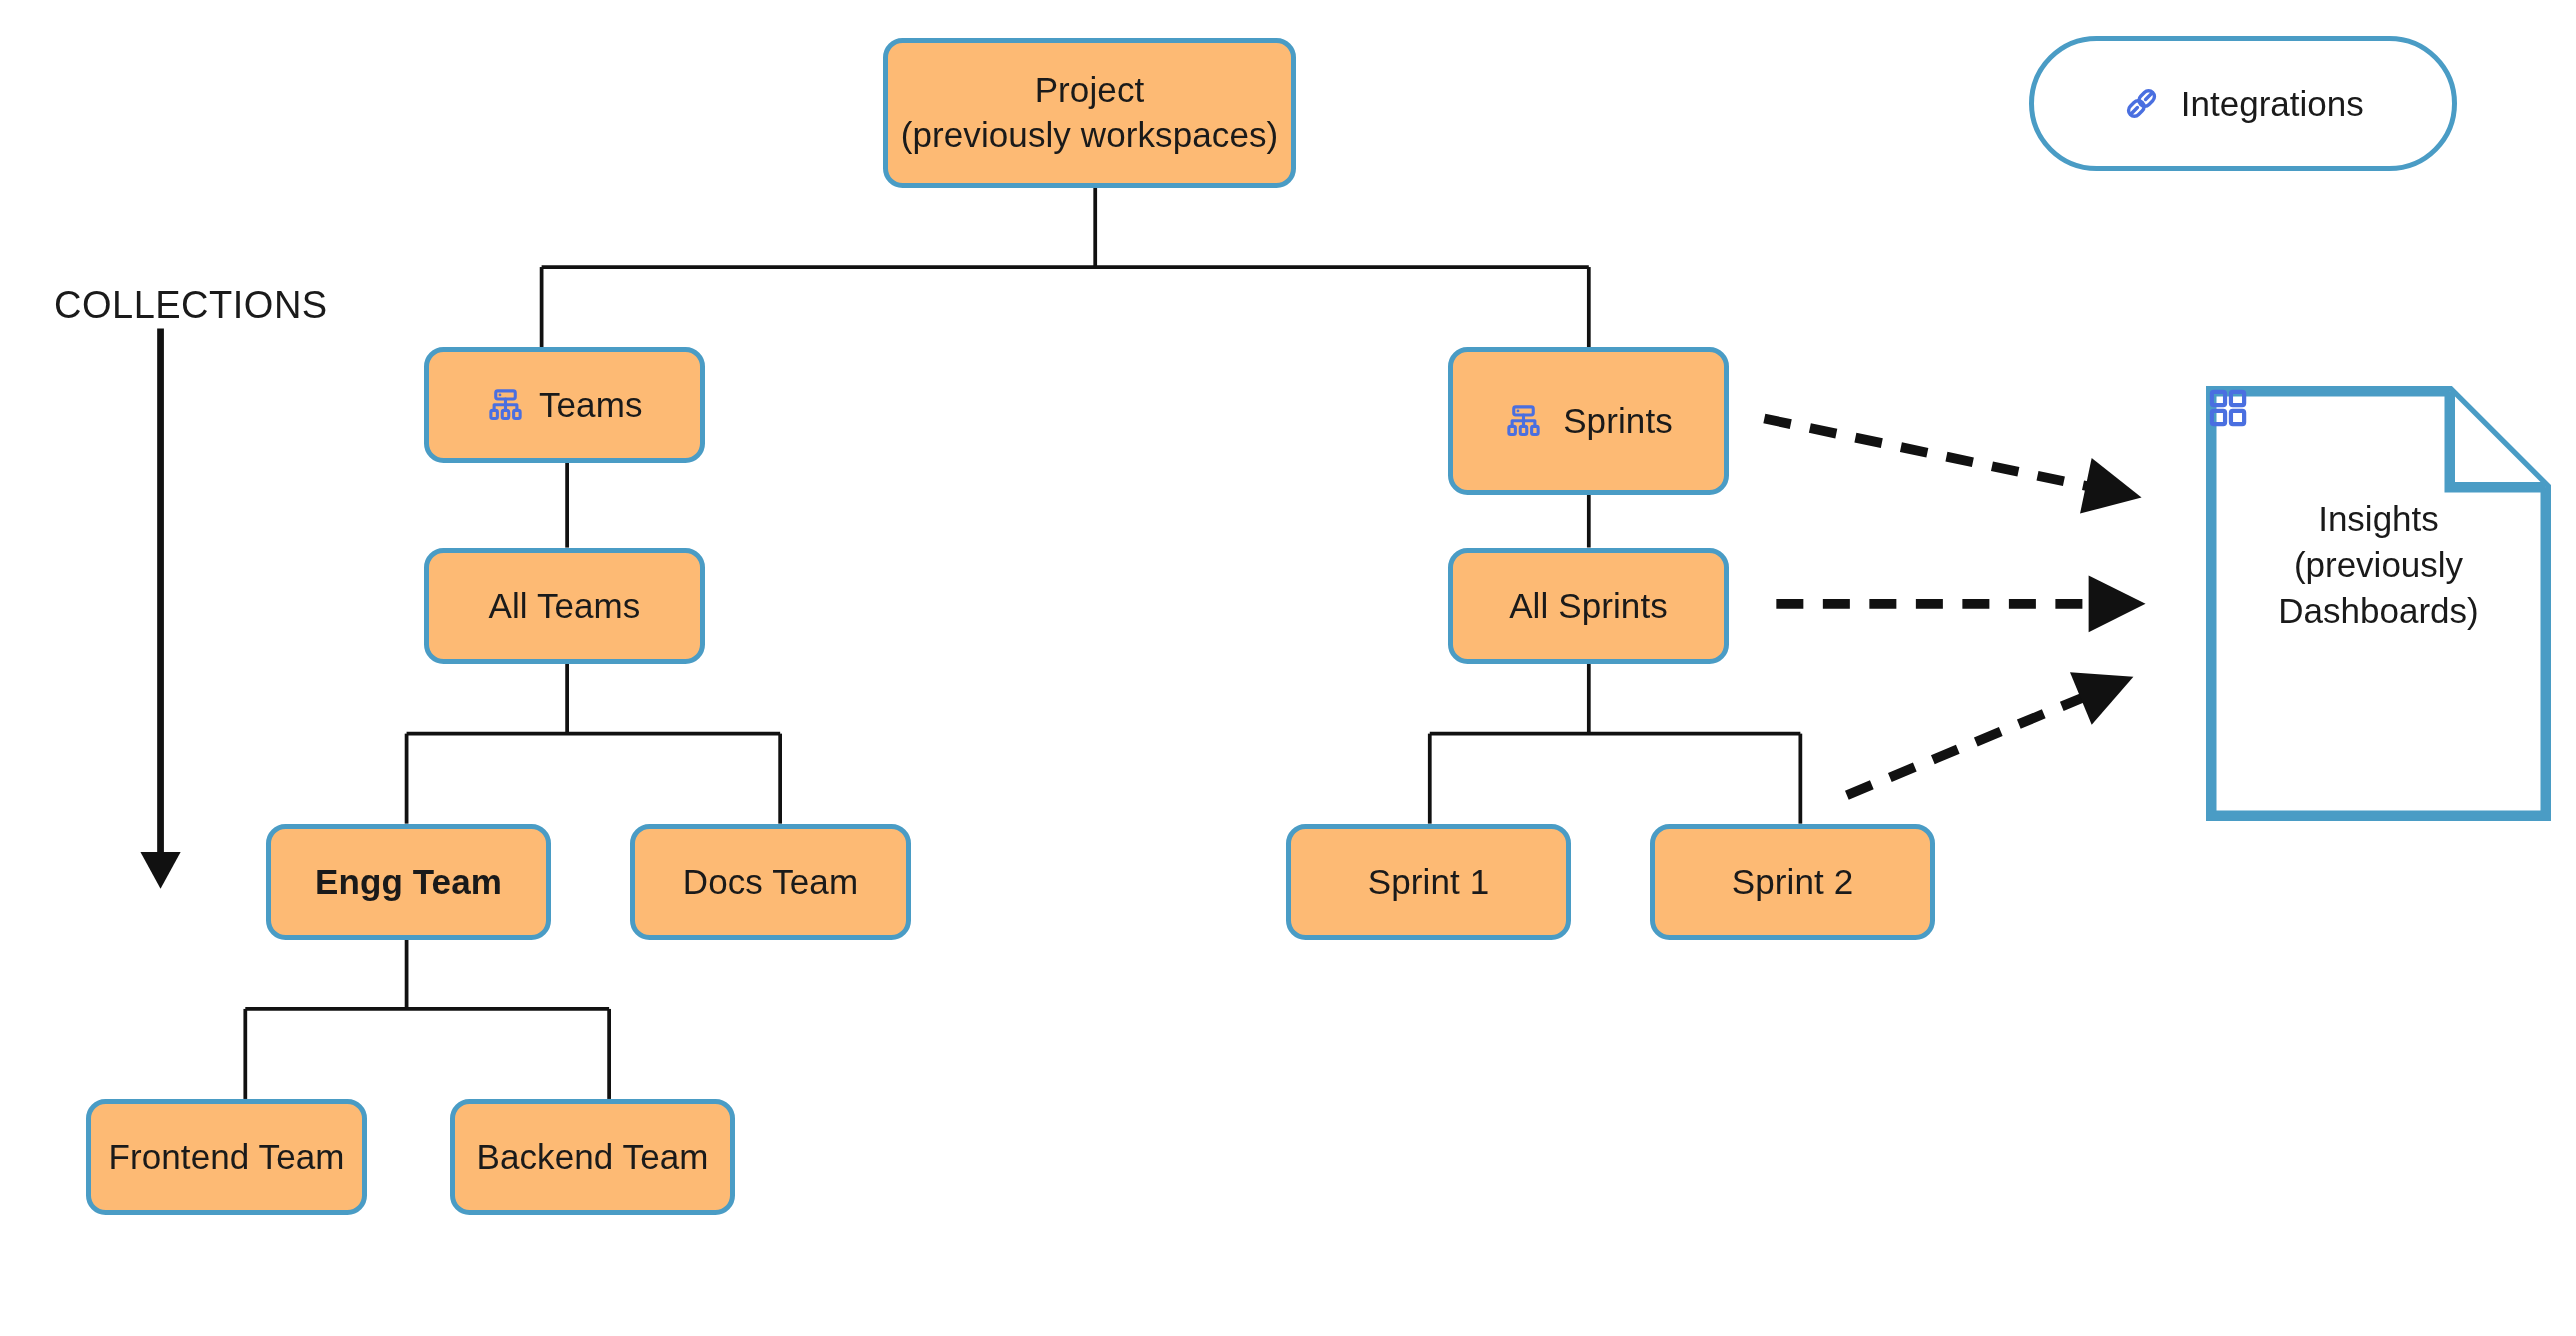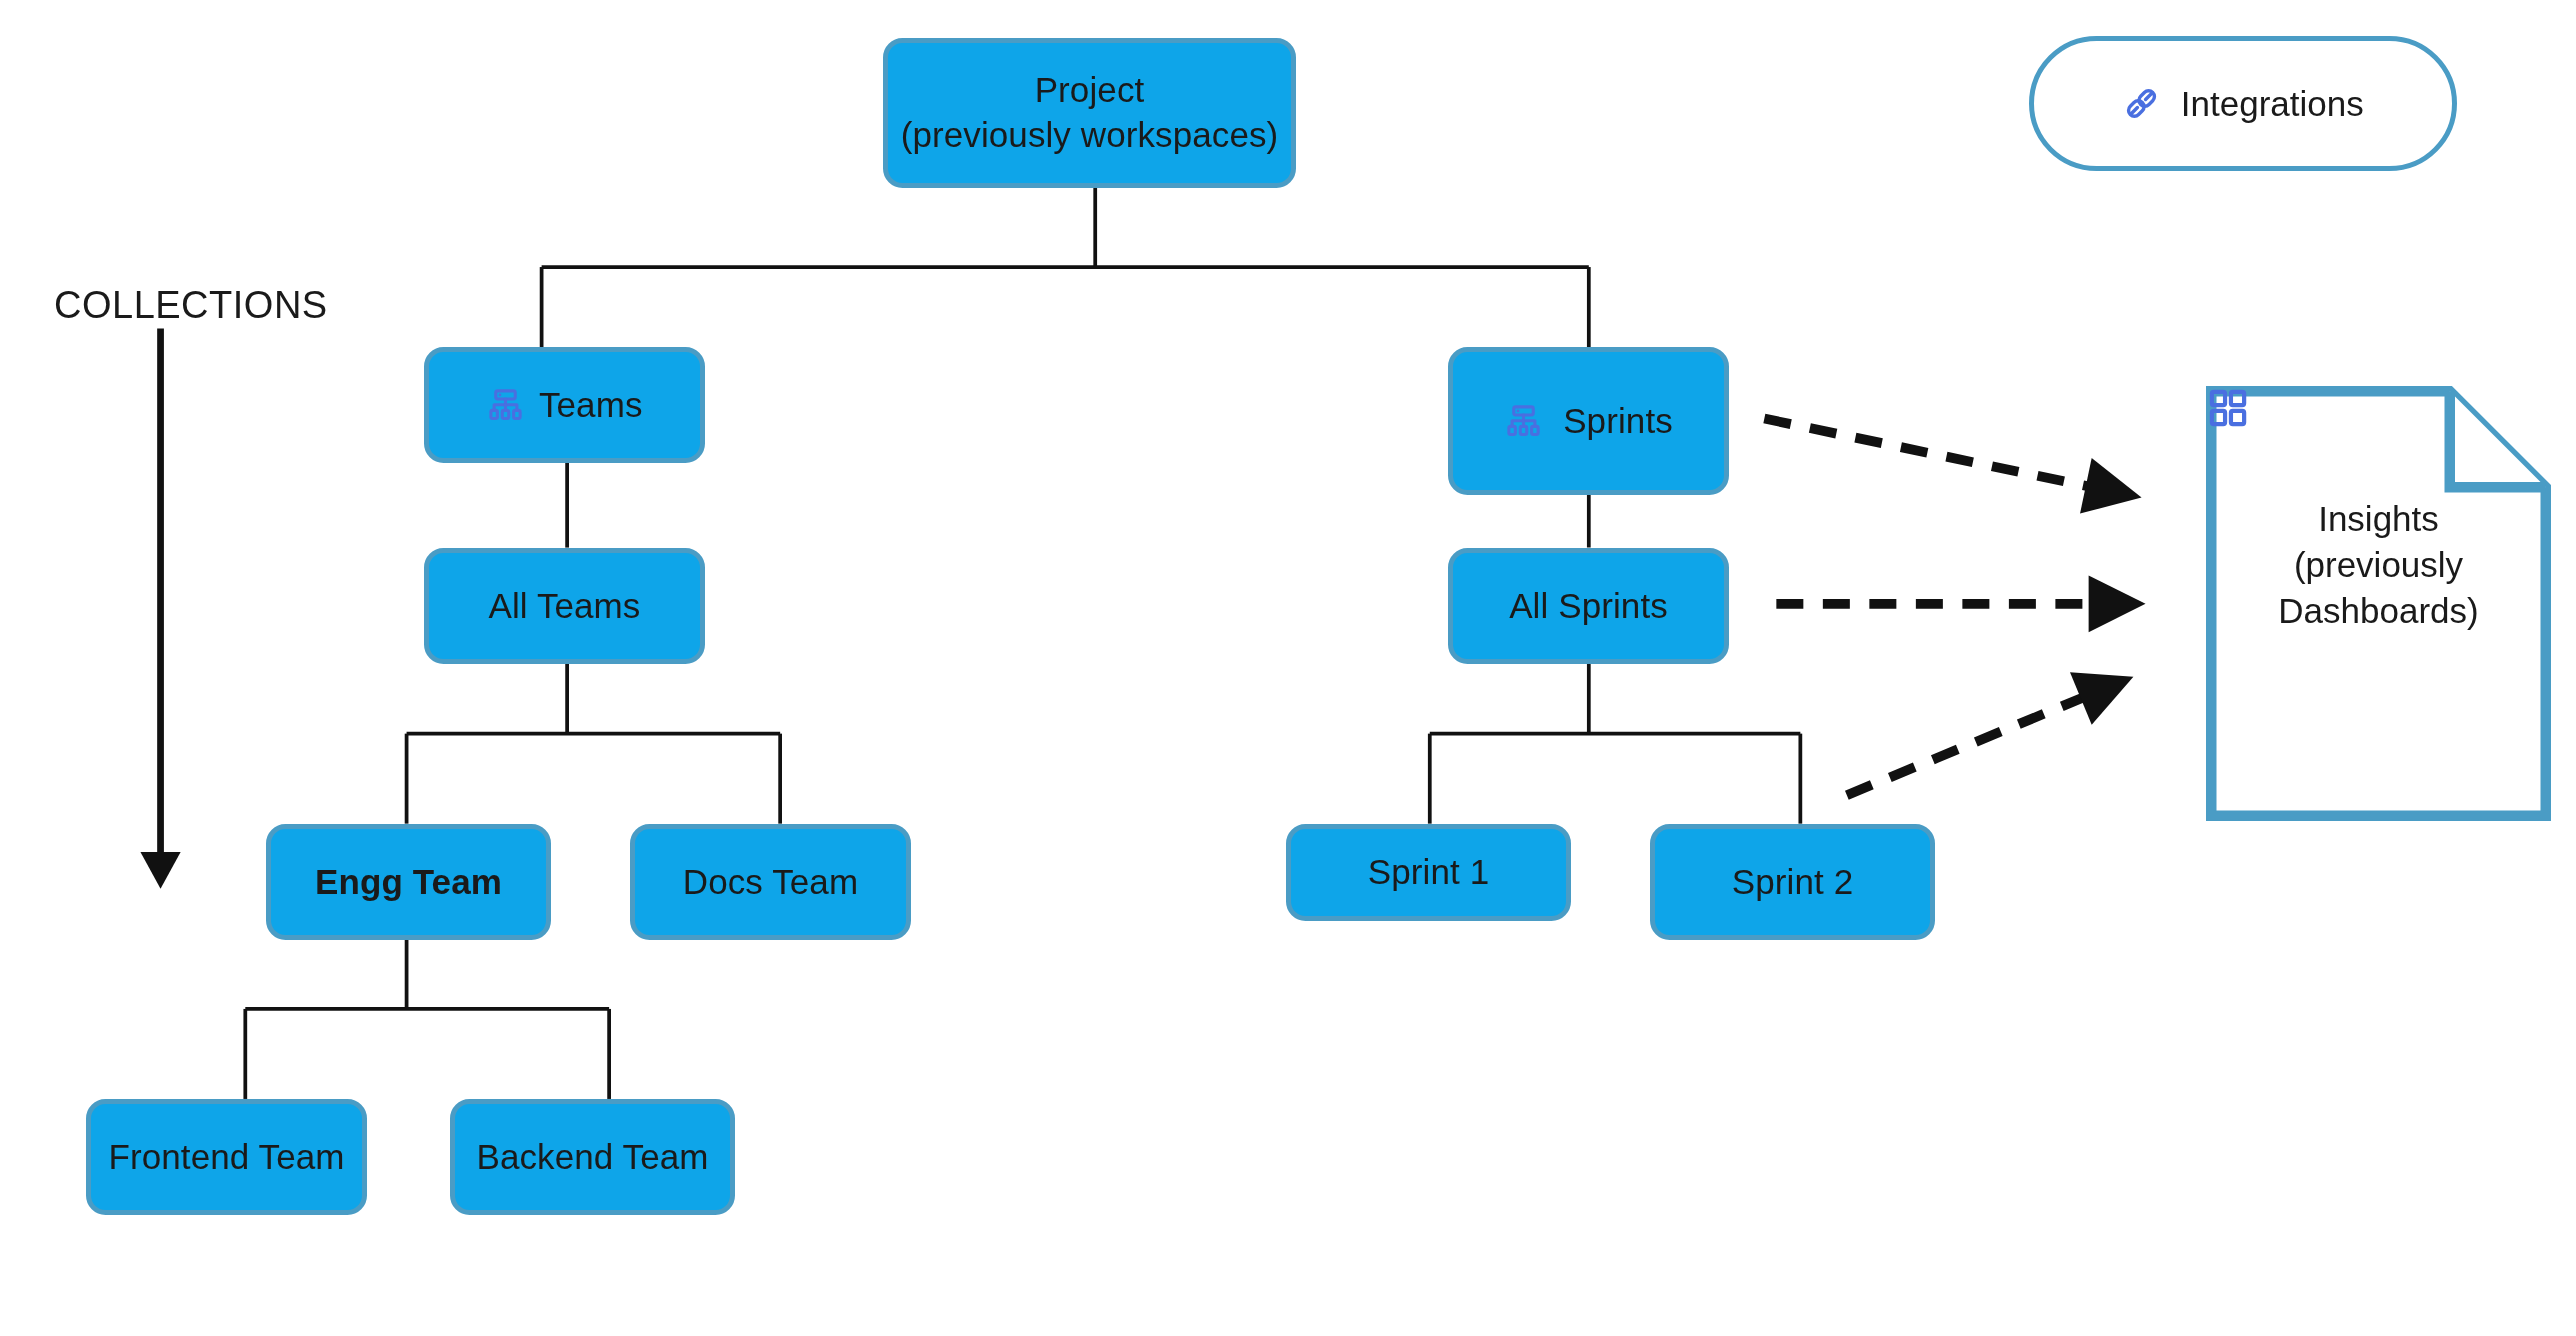--- a/index.html
+++ b/index.html
@@ -9,21 +9,21 @@
     font-family:"Liberation Sans","DejaVu Sans",sans-serif;
     color:#1a1a1a;
     -webkit-font-smoothing:antialiased;
   }
   #canvas{position:absolute;left:0;top:0;width:2576px;height:1336px;}
   #edges{position:absolute;left:0;top:0;width:2576px;height:1336px;z-index:1;pointer-events:none;}
 
   
   .node{
     position:absolute;z-index:3;box-sizing:border-box;
-    background:#0ea5e9;
+    background:#fdba74;
     border:5.3px solid var(--edge,#4a9cc5);
     border-radius:19.5px;
     display:flex;align-items:center;justify-content:center;
     text-align:center;
     font-size:35px;line-height:1.28;
     letter-spacing:0.1px;
   }
   .node .label{white-space:pre-line;}
   .node.with-icon{gap:13.5px;}
   .node.with-icon .label{white-space:nowrap;}
@@ -178,21 +178,21 @@
   </div>
 
   <div class="node" style="left:266px;top:824px;width:285px;height:116px;font-weight:bold;">
     <span class="label">Engg Team</span>
   </div>
 
   <div class="node" style="left:630px;top:824px;width:281px;height:116px;">
     <span class="label">Docs Team</span>
   </div>
 
-  <div class="node" style="left:1286px;top:824px;width:285px;height:97px;">
+  <div class="node" style="left:1286px;top:824px;width:285px;height:116px;">
     <span class="label">Sprint 1</span>
   </div>
 
   <div class="node" style="left:1650px;top:824px;width:285px;height:116px;">
     <span class="label">Sprint 2</span>
   </div>
 
   <div class="node" style="left:86px;top:1099px;width:281px;height:116px;">
     <span class="label">Frontend Team</span>
   </div>

